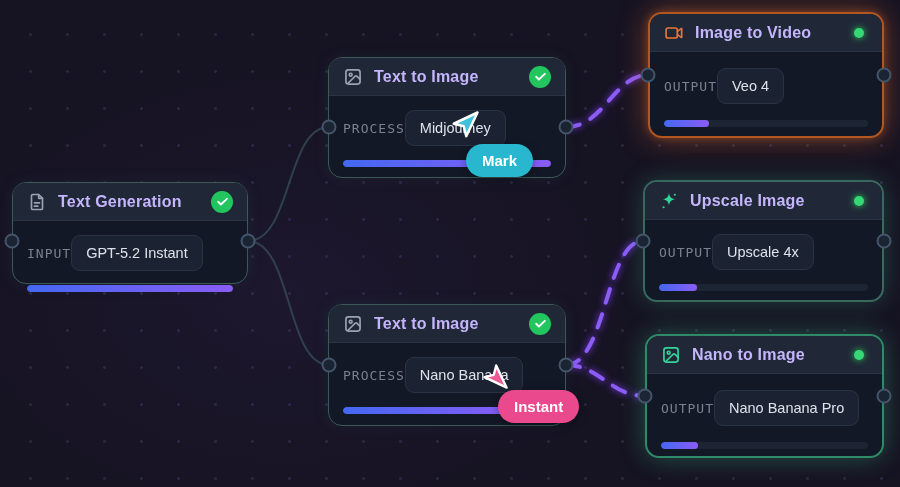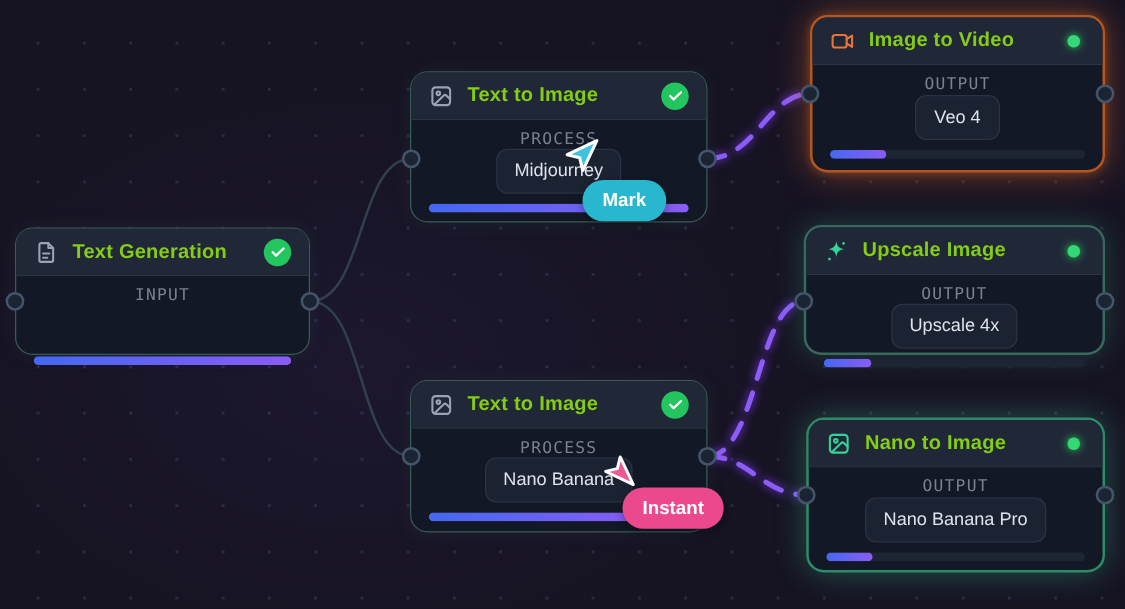--- a/index.html
+++ b/index.html
@@ -24,30 +24,30 @@
   .node.orange { border:2px solid #b3561f;
     box-shadow:0 0 30px rgba(230,110,45,0.45), 0 0 8px rgba(230,110,45,0.35); }
   .node.green-soft { border:2px solid #39685f;
     box-shadow:0 0 24px rgba(64,200,150,0.26); }
   .node.green { border:2px solid #2f8a67;
     box-shadow:0 0 26px rgba(64,220,160,0.32); }
 
   .node-header { display:flex; align-items:center; gap:11px; height:38px;
     background:#202837; border-radius:12px 12px 0 0; padding:0 14px;
     border-bottom:1px solid #2a3444; }
-  .node-title { flex:1; font-weight:700; font-size:16px; color:#84cc16; letter-spacing:0.2px; }
+  .node-title { flex:1; font-weight:700; font-size:16px; color:#c4b5fd; letter-spacing:0.2px; }
   .hicon { width:20px; height:20px; flex:0 0 auto; display:block; }
 
   .check-badge { width:22px; height:22px; border-radius:50%; background:#22c55e;
     display:flex; align-items:center; justify-content:center; flex:0 0 auto; }
   .status-dot { width:10px; height:10px; border-radius:50%; background:#35d876;
     box-shadow:0 0 7px rgba(53,216,118,0.9), 0 0 0 3px rgba(30,48,42,0.55); flex:0 0 auto; margin-right:4px; }
 
   .node-body { padding:8px 14px 14px; }
-  .io-row { display:flex; align-items:center; justify-content:space-between; min-height:48px;flex-direction:column; }
+  .io-row { display:flex; align-items:center; justify-content:flex-start; min-height:48px; }
   .io-label { font-family:"DejaVu Sans Mono","Liberation Mono",monospace;
     font-size:13px; color:#79828f; letter-spacing:1px; }
   .value-box { background:#1b2231; border:1px solid #2a3345; border-radius:9px;
     color:#dde3ec; font-size:14.5px; padding:9px 14px; white-space:nowrap; }
 
   .progress { height:7px; border-radius:4px; background:#1d2433; margin-top:8px; overflow:hidden; }
   .progress-fill { height:100%; border-radius:4px;
     background:linear-gradient(90deg,#4468f1,#8a5cf6); }
 
   .port { position:absolute; width:15px; height:15px; border-radius:50%;
@@ -97,20 +97,21 @@
     <span class="node-title">Text Generation</span>
     <span class="check-badge">
       <svg width="13" height="13" viewBox="0 0 24 24" fill="none" stroke="#ffffff" stroke-width="3.4" stroke-linecap="round" stroke-linejoin="round">
           <path d="M4 12.5l5 5L20 7"></path>
         </svg>
     </span>
   </div>
   <div class="node-body">
     <div class="io-row">
       <span class="io-label">INPUT</span>
+      <span class="value-box">GPT-5.2 Instant</span>
     </div>
     <div class="progress">
       <div class="progress-fill" style="width: 100%;"></div>
     </div>
   </div>
 </div>
 
 <div class="node" style="left:328px; top:57px; width:238px; height:121px;">
   <div class="node-header">
     <svg class="hicon" viewBox="0 0 24 24" fill="none" stroke="#9aa3b2" stroke-width="2" stroke-linecap="round" stroke-linejoin="round">
@@ -174,21 +175,21 @@
     <div class="io-row" style="min-height:52px;">
       <span class="io-label">OUTPUT</span>
       <span class="value-box">Veo 4</span>
     </div>
     <div class="progress">
       <div class="progress-fill" style="width: 22%;"></div>
     </div>
   </div>
 </div>
 
-<div class="node green-soft" style="left:643px; top:180px; width:241px; height:104px;">
+<div class="node green-soft" style="left:643px; top:180px; width:241px; height:122px;">
   <div class="node-header">
     <svg class="hicon" viewBox="0 0 24 24" fill="#34d399">
       <path d="M12 2.5c.7 4.9 2.6 6.8 7.5 7.5-4.9.7-6.8 2.6-7.5 7.5-.7-4.9-2.6-6.8-7.5-7.5 4.9-.7 6.8-2.6 7.5-7.5z"></path>
       <circle cx="19" cy="4.5" r="1.3"></circle>
         <circle cx="5.5" cy="19.5" r="1.3"></circle>
     </svg>
     <span class="node-title">Upscale Image</span>
     <span class="status-dot"></span>
   </div>
   <div class="node-body">

